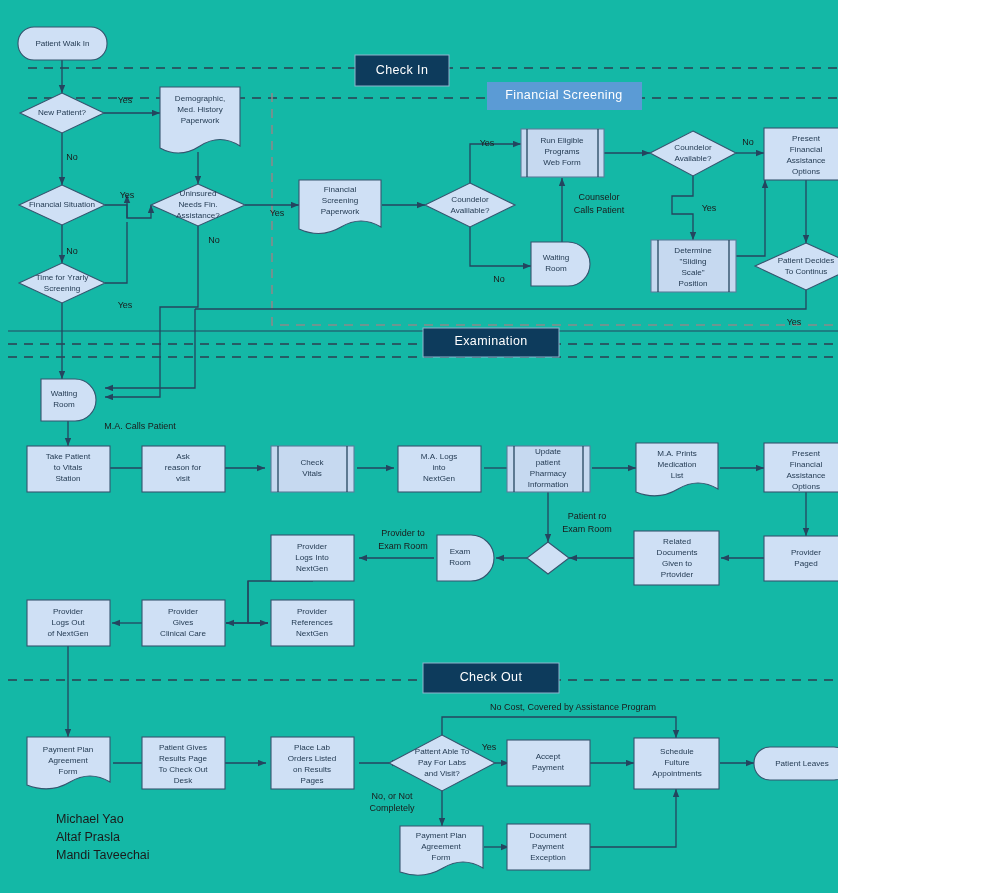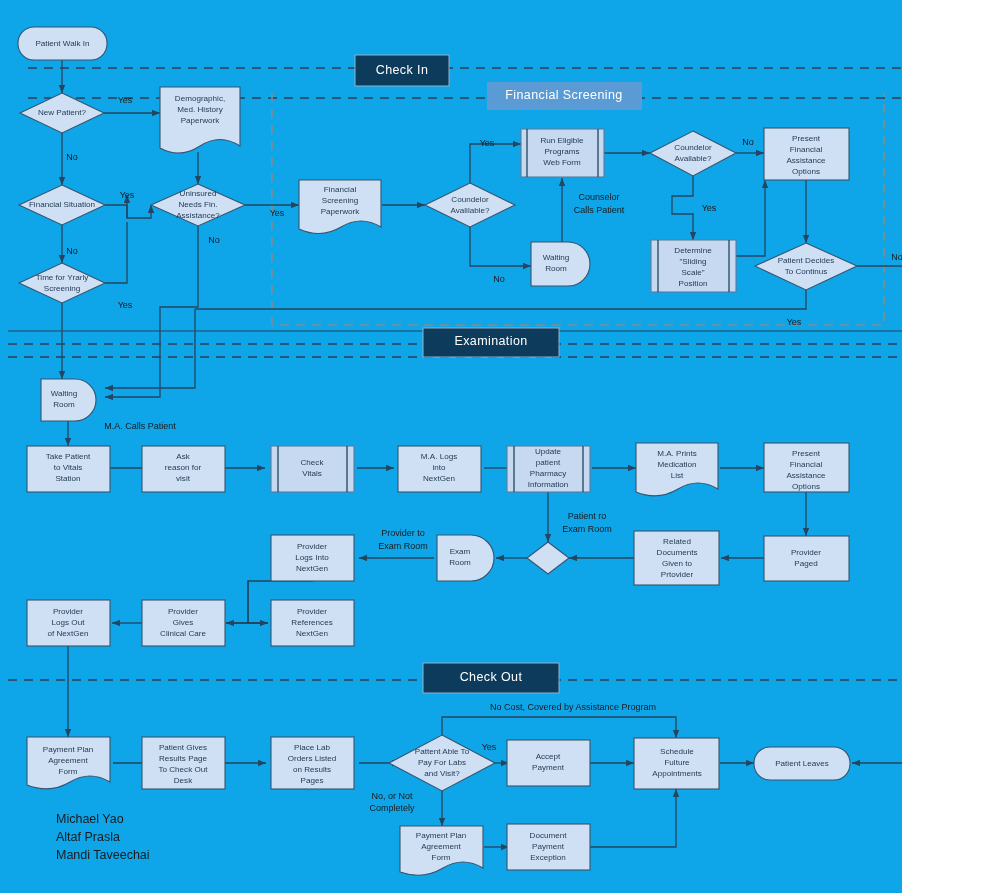--- a/index.html
+++ b/index.html
@@ -1,16 +1,16 @@
 <!DOCTYPE html>
 <html><head>
 <meta charset="utf-8">
 <style>
   html,body{margin:0;padding:0;background:#ffffff;}
-  #page{position:relative;width:902px;height:893px;background:#0ea5e9;
+  #page{position:relative;width:838px;height:893px;background:#14b8a6;
         font-family:"Liberation Sans", sans-serif;overflow:hidden;}
   svg{position:absolute;left:0;top:0;}
   .shp{fill:#cfe0f5;stroke:#35546e;stroke-width:1.1;}
   .shp-alt{fill:#c6d9f0;stroke:#5a7d9c;stroke-width:1.1;}
   .ln{stroke:#24455f;stroke-width:1.3;fill:none;}
   .dash{stroke:#2c3e50;stroke-width:1.3;fill:none;stroke-dasharray:9 7;}
   .solidsep{stroke:#24455f;stroke-width:1.2;fill:none;}
   .vdash{stroke:#8a8a8a;stroke-width:1.6;fill:none;stroke-dasharray:9 7;}
   .nodetext{font-size:8.1px;fill:#243b53;text-anchor:middle;dominant-baseline:middle;}
   .edgelbl{font-size:9px;fill:#1b1b1b;text-anchor:middle;dominant-baseline:middle;}

